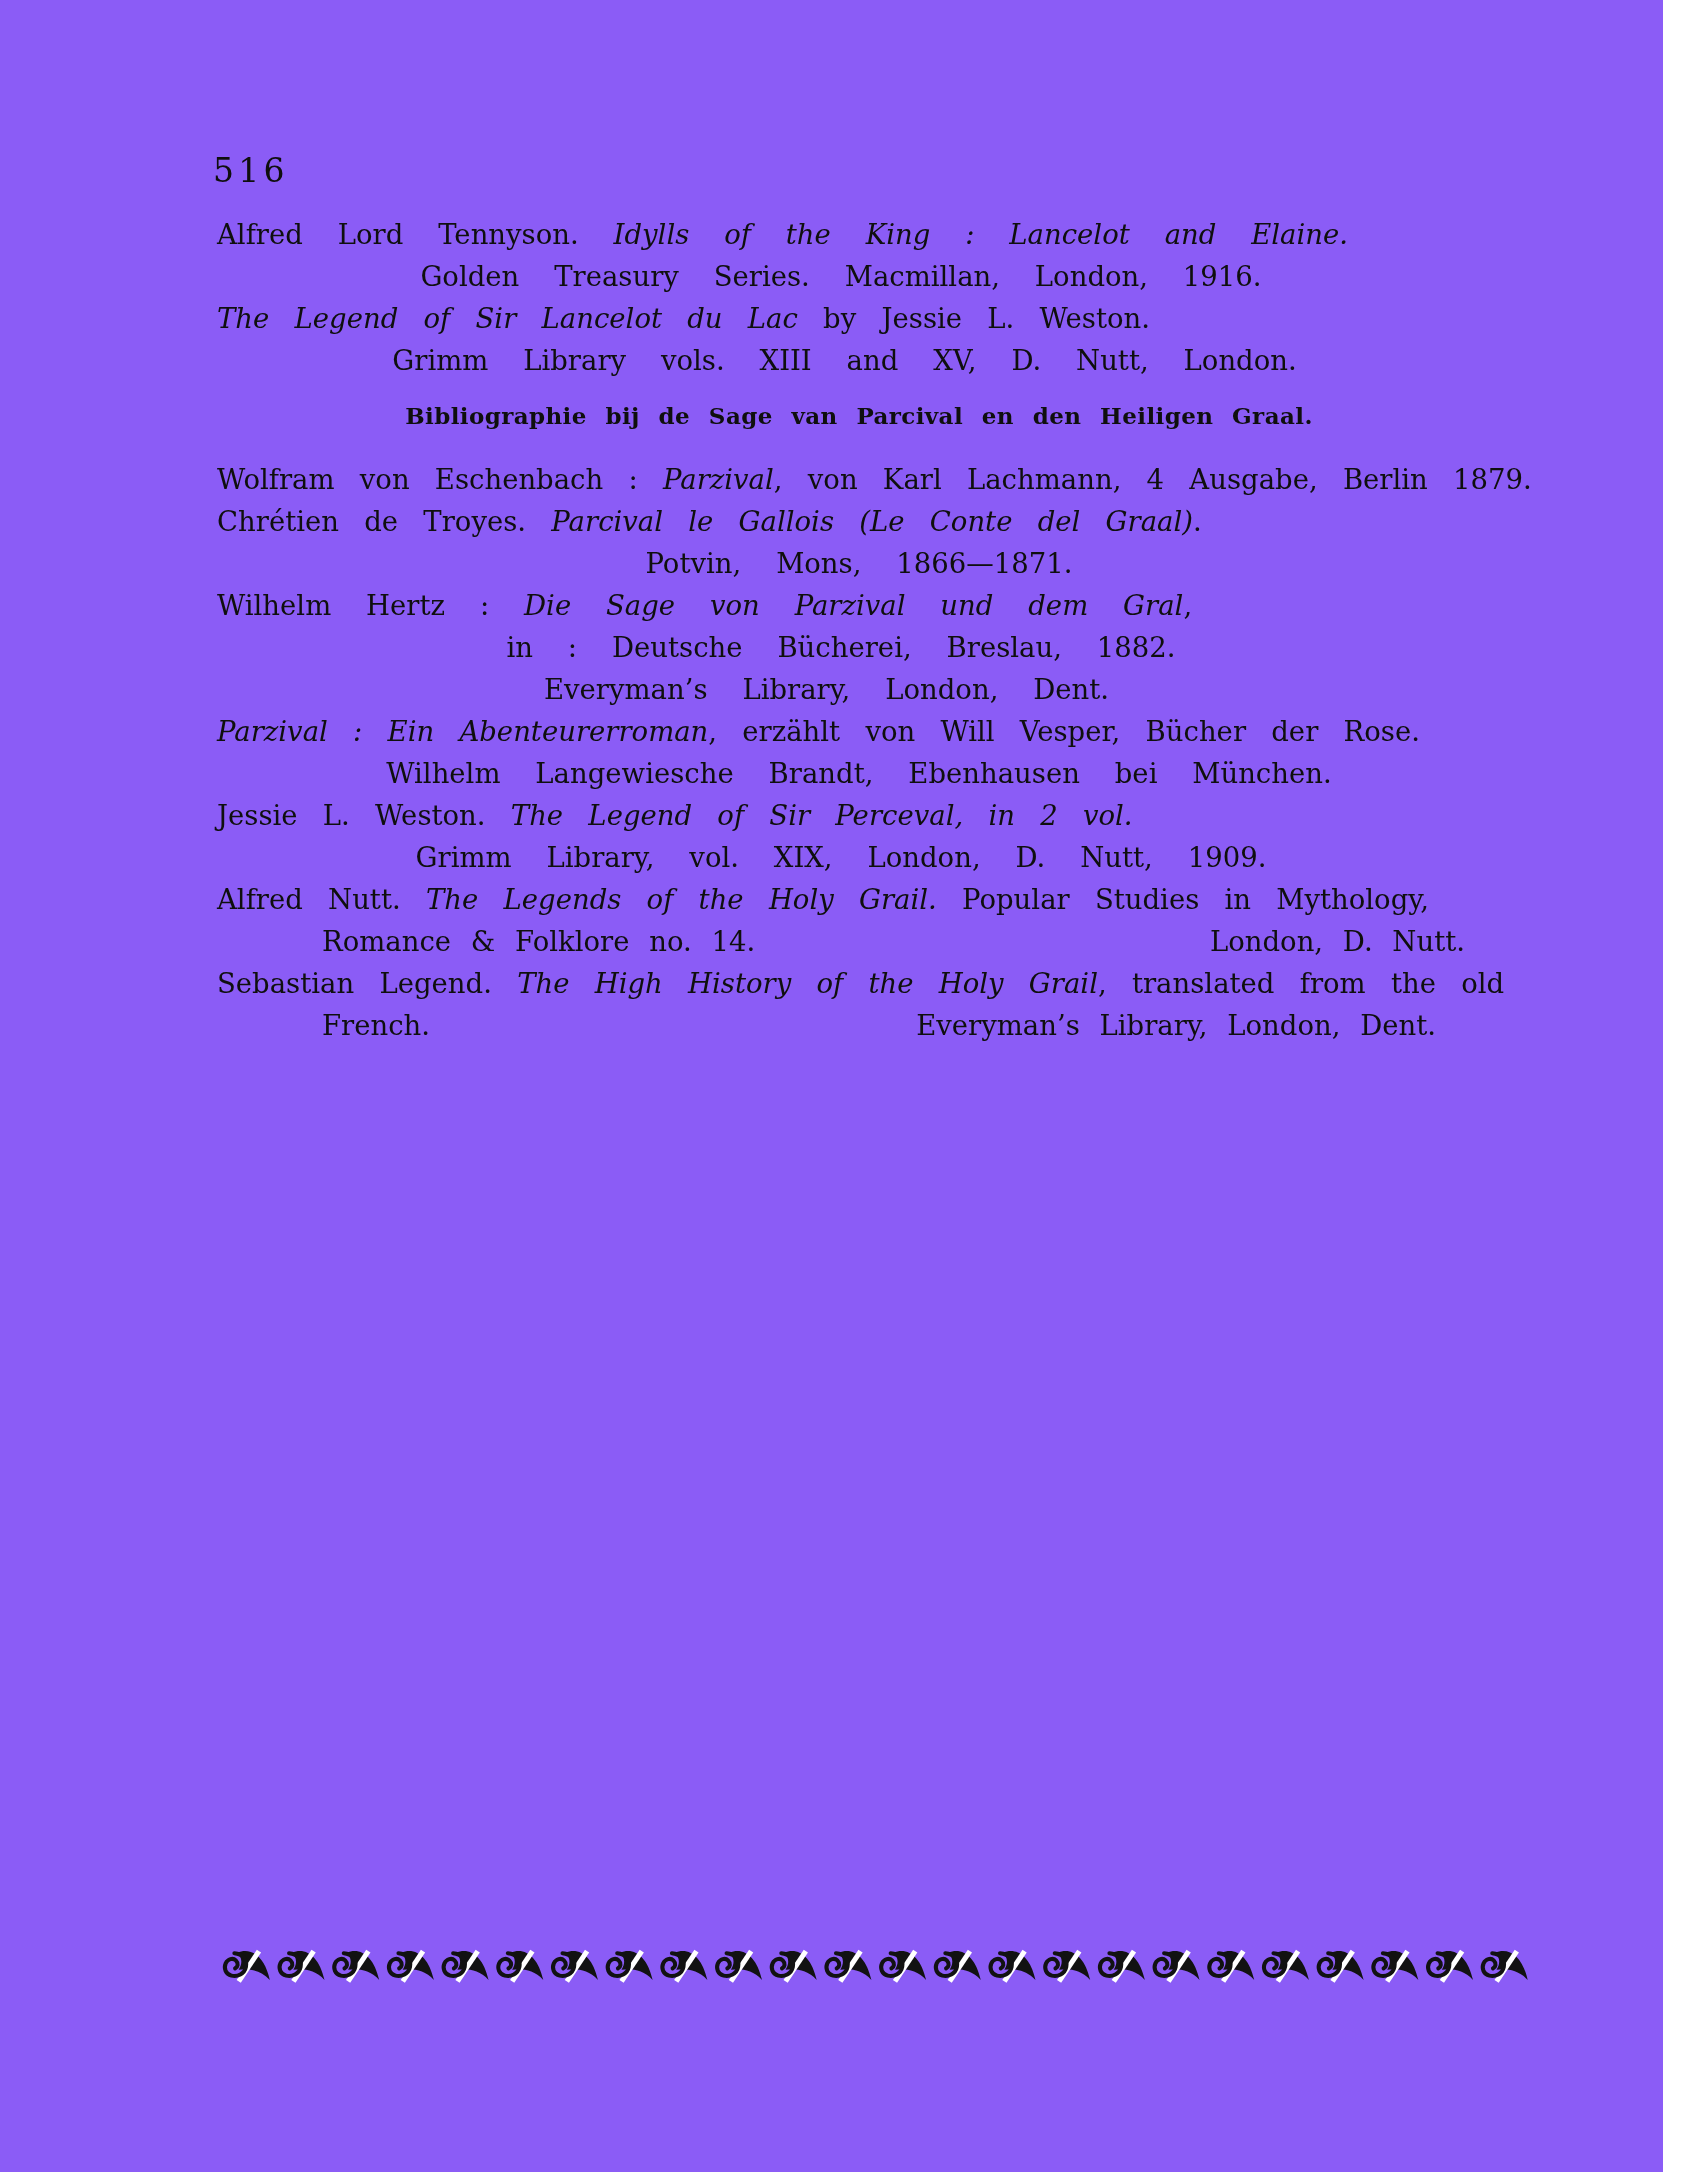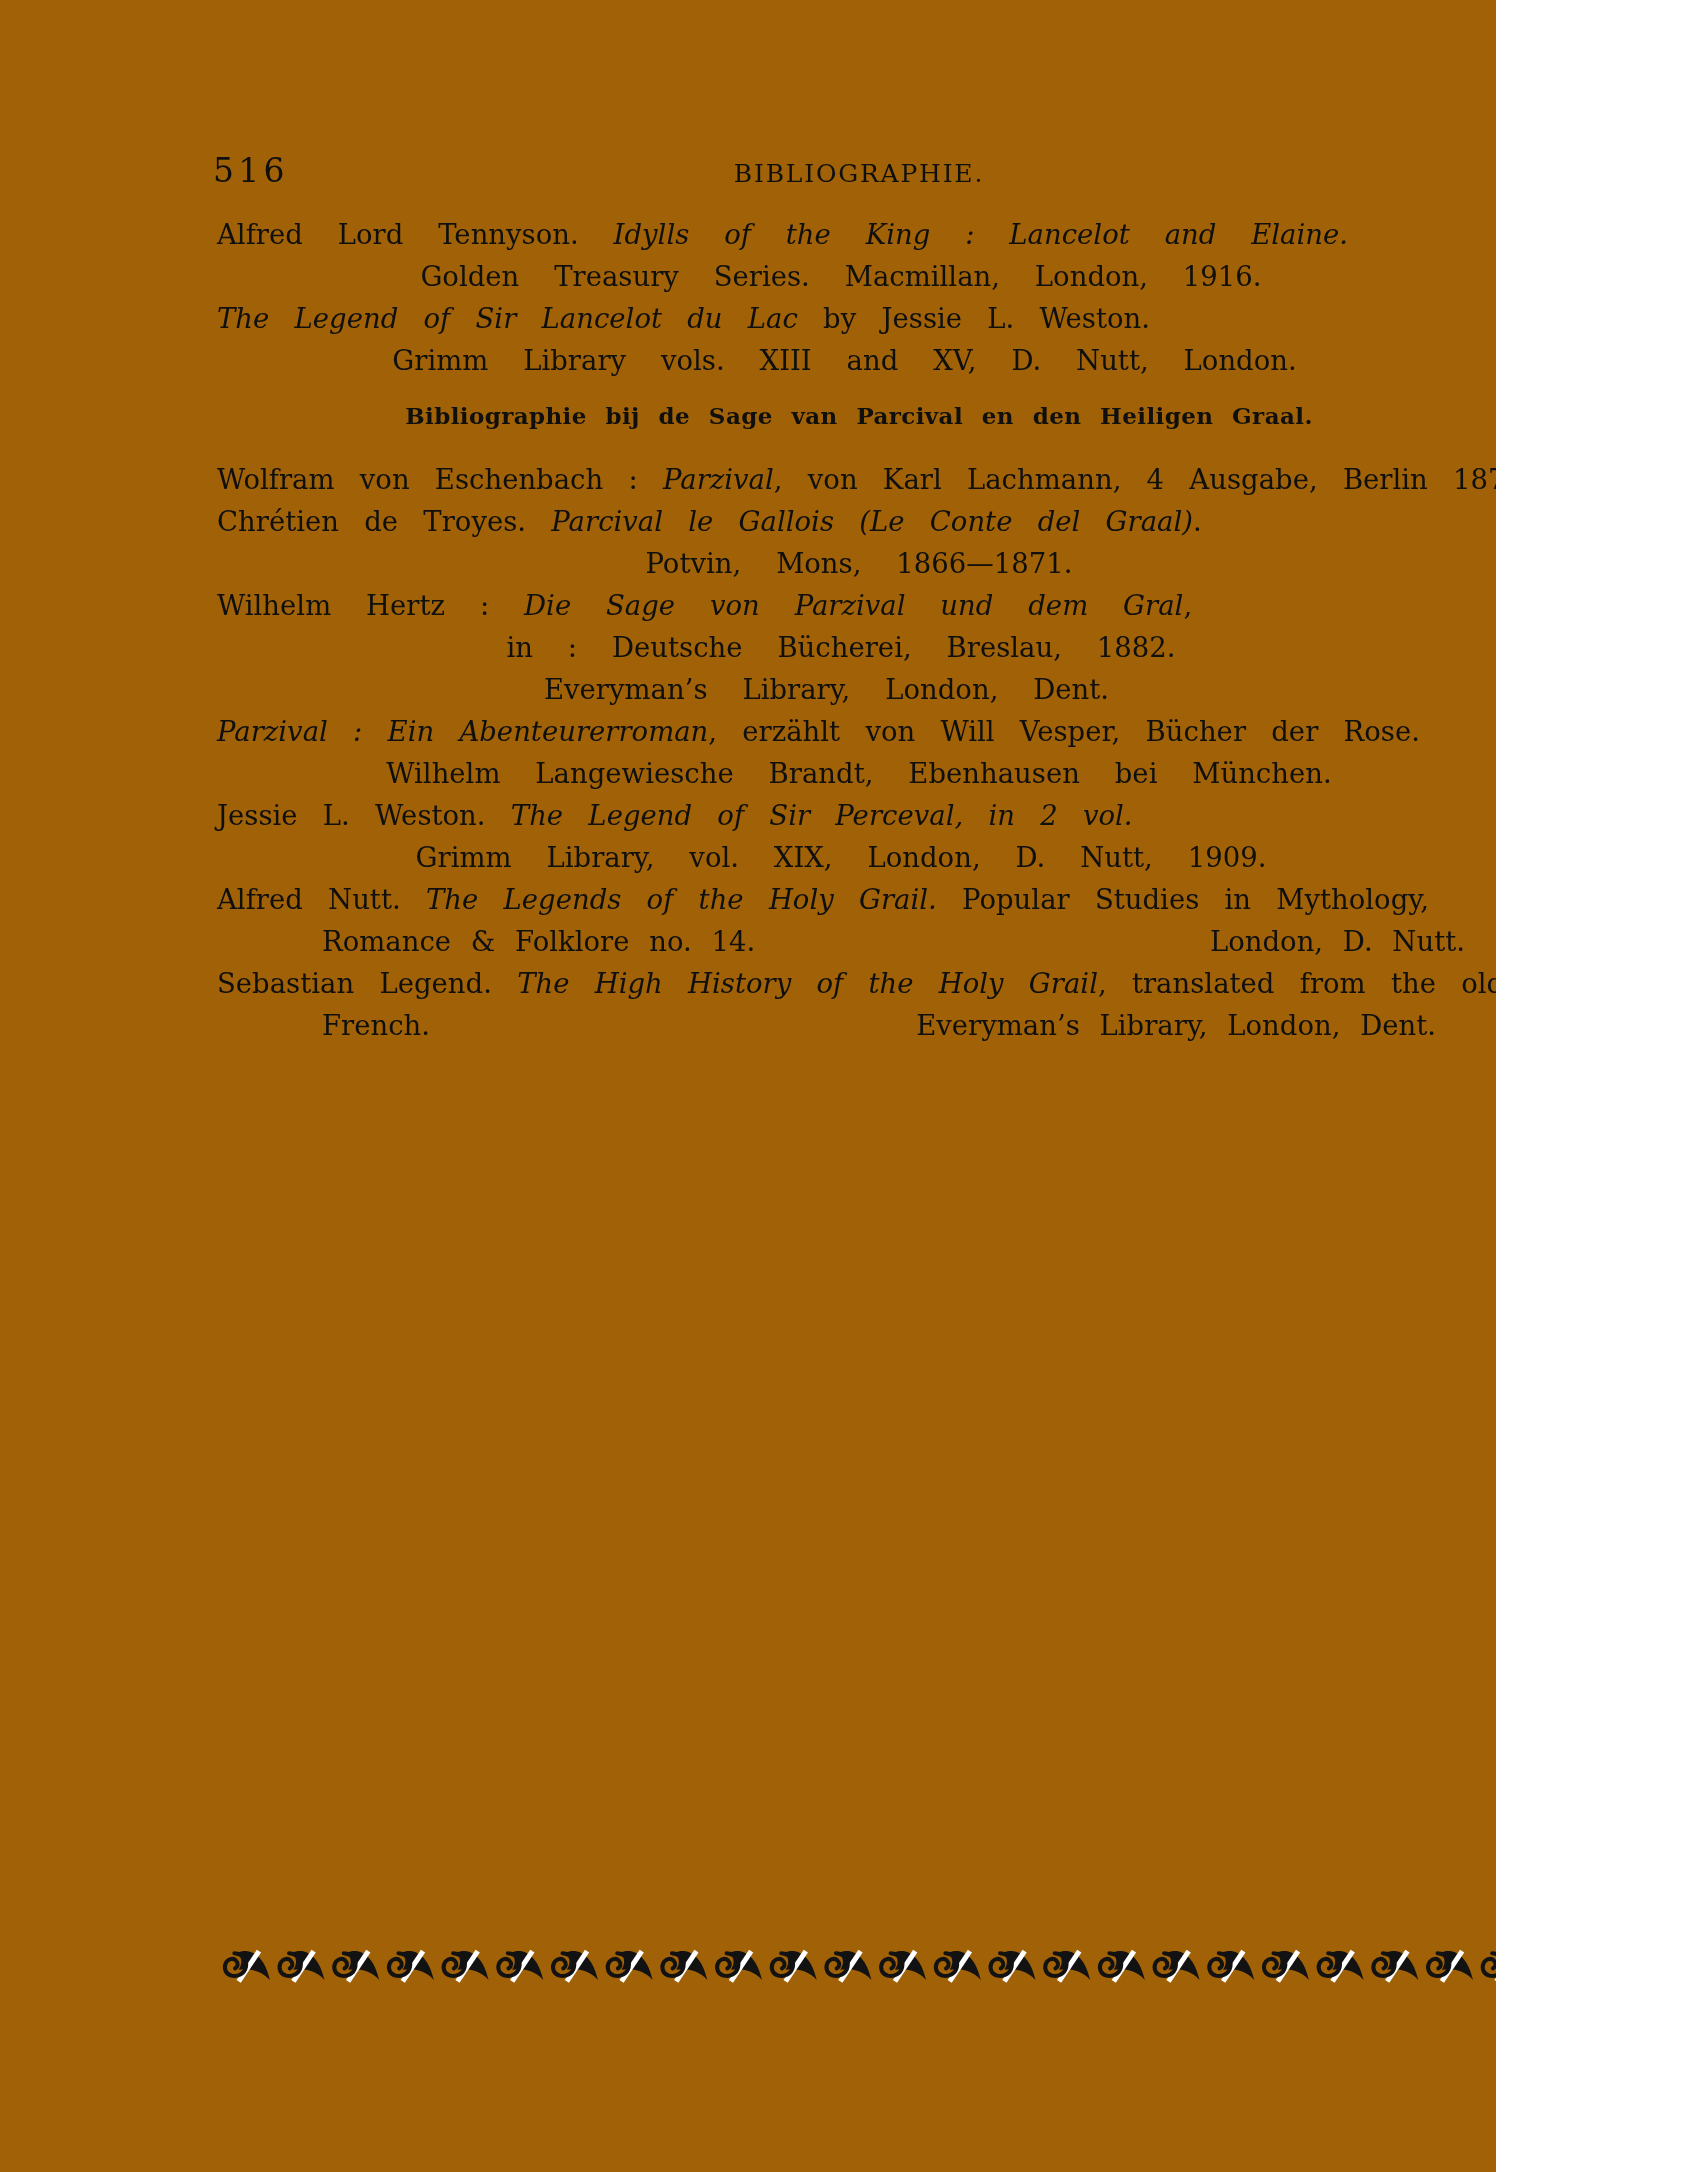--- a/index.html
+++ b/index.html
@@ -1,19 +1,19 @@
 <!DOCTYPE html>
 <html style="font-size:11.6px"><head>
 <meta charset="utf-8">
 <style>
   html,body{margin:0;padding:0;background:#ffffff;}
   .page{
     position:relative;
-    width:1496px;height:2172px;
-    background:#a16207;
+    width:1663px;height:2172px;
+    background:#8b5cf6;
     color:#0f0f0e;
     font-family:"DejaVu Serif","Liberation Serif",serif;
     overflow:hidden;
   }
   .pagenum{
     position:absolute;left:213px;top:151px;
     font-size:33px;letter-spacing:4.3px;
   }
   .runhead{
     position:absolute;left:213px;top:159px;width:1292px;
@@ -42,21 +42,20 @@
   }
   .ornament{position:absolute;left:217px;top:1948px;}
   .speck{position:absolute;background:#161616;}
 </style>
 </head>
 <body>
 
 <div class="page">
 
   <div class="pagenum">516</div>
-  <div class="runhead">BIBLIOGRAPHIE.</div>
 
   <div class="block block1">
     <p class="ln ws3"><span>Alfred Lord Tennyson. </span><span class="it">Idylls of the King : Lancelot and Elaine.</span></p>
     <p class="ln ws3 ar in50"><span>Golden Treasury Series. Macmillan, London, 1916.</span></p>
     <p class="ln ws2"><span class="it">The Legend of Sir Lancelot du Lac</span><span> by Jessie L. Weston.</span></p>
     <p class="ln ws3 ar in40"><span>Grimm Library vols. XIII and XV, D. Nutt, London.</span></p>
   </div>
 
   <h2 class="heading">Bibliographie bij de Sage van Parcival en den Heiligen Graal.</h2>
 

